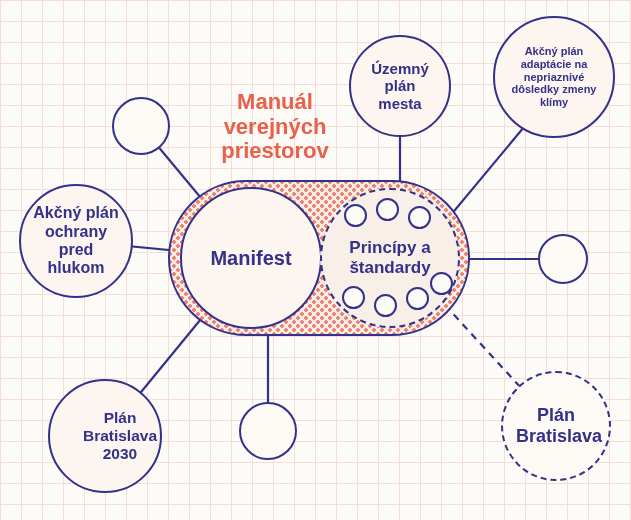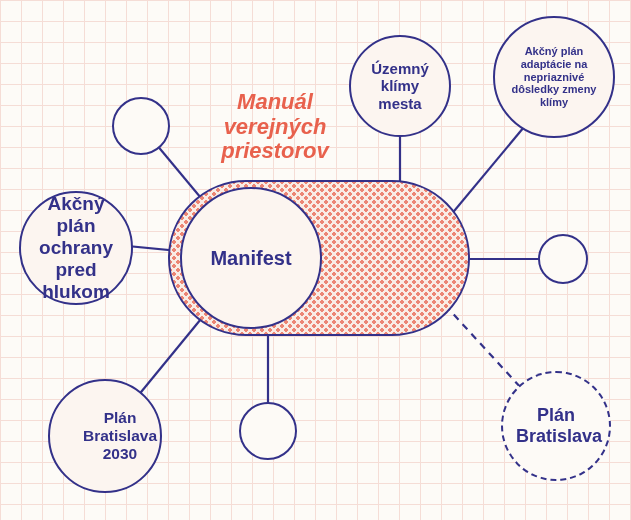--- a/index.html
+++ b/index.html
@@ -45,21 +45,20 @@
     background-size:8px 8px;
     background-position:0 0,4px 4px;
     z-index:2;
   }
   .title{
     position:absolute;left:200px;top:90px;width:150px;
     z-index:4;
     color:var(--coral,#e8614d);
     font-size:22px;font-weight:bold;line-height:1.12;
     text-align:center;
-    font-style:italic;
   }
   .circle{
     position:absolute;z-index:3;
     border-radius:50%;
     border:2.2px solid var(--navy,#333189);
     background:#fcf5f0;
     display:flex;align-items:center;justify-content:center;
     text-align:center;
     color:var(--navy,#333189);
     font-weight:bold;
@@ -72,21 +71,21 @@
     border:2px solid var(--navy,#333189);
     background:#fdfbf7;
   }
   .node-manifest{left:180px;top:187px;width:142px;height:142px;font-size:20px;}
   .node-principles{left:320px;top:188px;width:140px;height:140px;font-size:17px;background:#f9efe9;}
   .node-principles .label{width:112px;position:relative;}
   .node-territorial{left:349px;top:35px;width:102px;height:102px;font-size:15px;}
   .node-territorial .label{width:72px;}
   .node-climate{left:493px;top:16px;width:122px;height:122px;font-size:11px;}
   .node-climate .label{width:100px;}
-  .node-noise{left:19px;top:191px;width:114px;height:114px;font-size:19px;align-items:center;}
+  .node-noise{left:19px;top:184px;width:114px;height:114px;font-size:16px;align-items:center;}
   .node-noise .label{width:92px;}
   .node-plan2030{left:48px;top:379px;width:114px;height:114px;font-size:15.5px;}
   .node-plan2030 .label{width:84px;margin-left:30px;}
   .node-planba{left:501px;top:371px;width:110px;height:110px;font-size:18px;background:#fdfaf6;}
   .node-planba .label{width:80px;}
   .circle-topleft{left:112px;top:97px;width:58px;height:58px;}
   .circle-bottom{left:239px;top:402px;width:58px;height:58px;}
   .circle-right{left:538px;top:234px;width:50px;height:50px;}
 </style>
 </head>
@@ -106,23 +105,33 @@
   </svg>
 
   <div class="pill"></div>
 
   <div class="title">Manuál verejných priestorov</div>
 
   <div class="circle node-manifest">
     <span class="label">Manifest</span>
   </div>
 
+  <div class="circle dashed node-principles">
+    <span class="dot" style="left:22px;top:14px;"></span>
+    <span class="dot" style="left:54px;top:8px;"></span>
+    <span class="dot" style="left:86px;top:16px;"></span>
+    <span class="dot" style="left:20px;top:96px;"></span>
+    <span class="dot" style="left:52px;top:104px;"></span>
+    <span class="dot" style="left:84px;top:97px;"></span>
+    <span class="dot" style="left:108px;top:82px;"></span>
+    <span class="label">Princípy a štandardy</span>
+  </div>
 
   <div class="circle node-territorial">
-    <span class="label">Územný klímy mesta</span>
+    <span class="label">Územný plán mesta</span>
   </div>
 
   <div class="circle node-climate">
     <span class="label">Akčný plán adaptácie na nepriaznivé dôsledky zmeny klímy</span>
   </div>
 
   <div class="circle node-noise">
     <span class="label">Akčný plán ochrany pred hlukom</span>
   </div>
 

